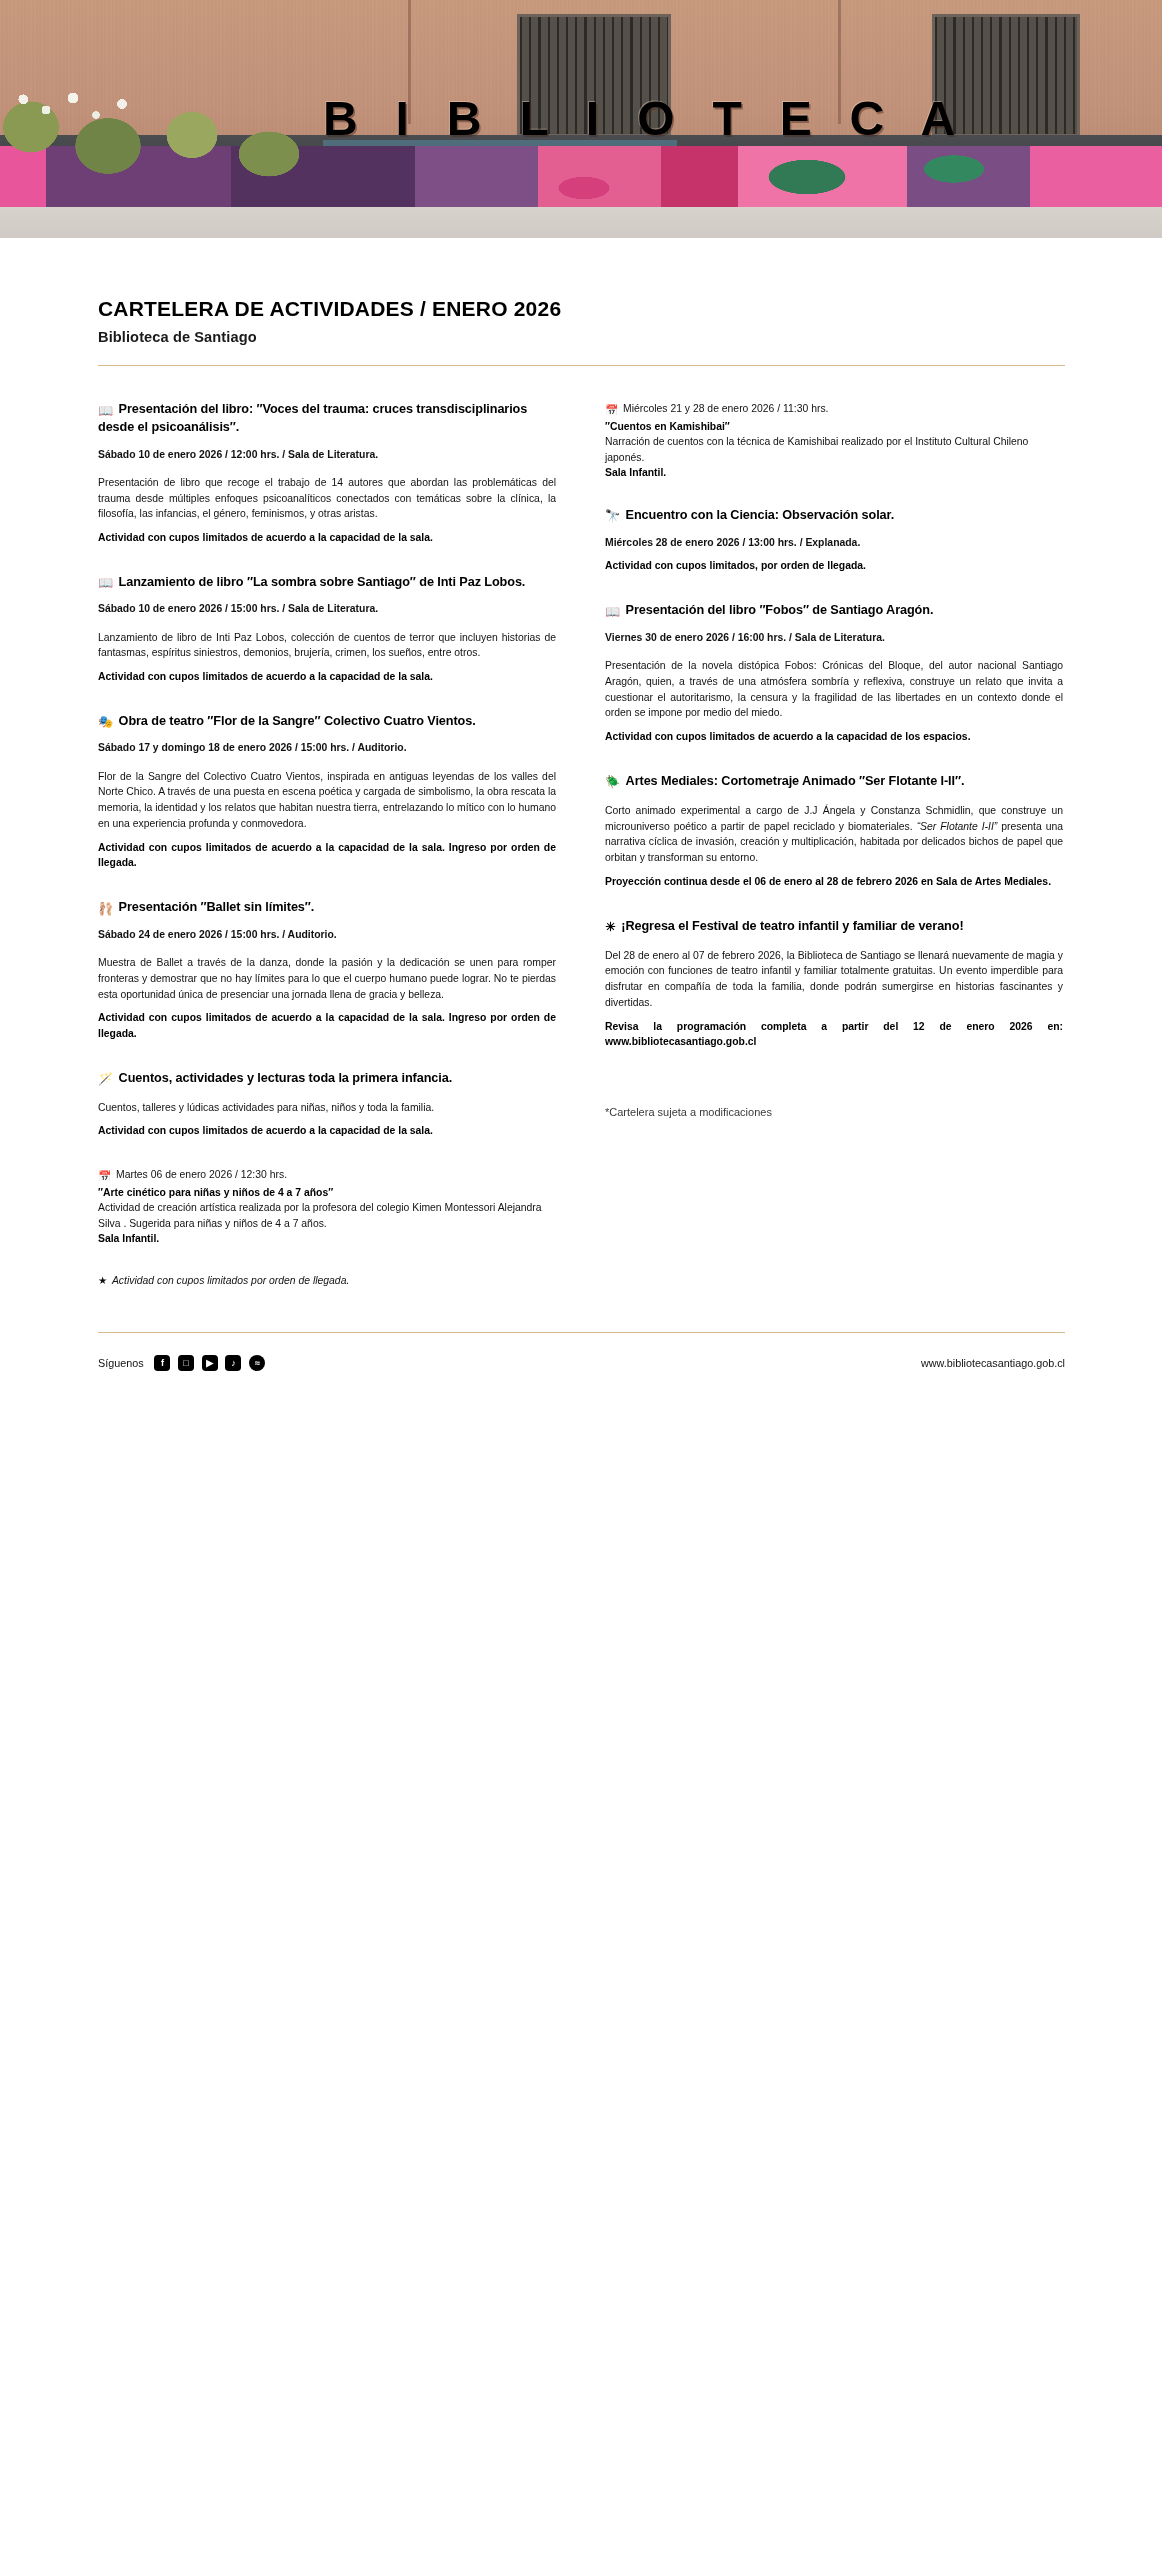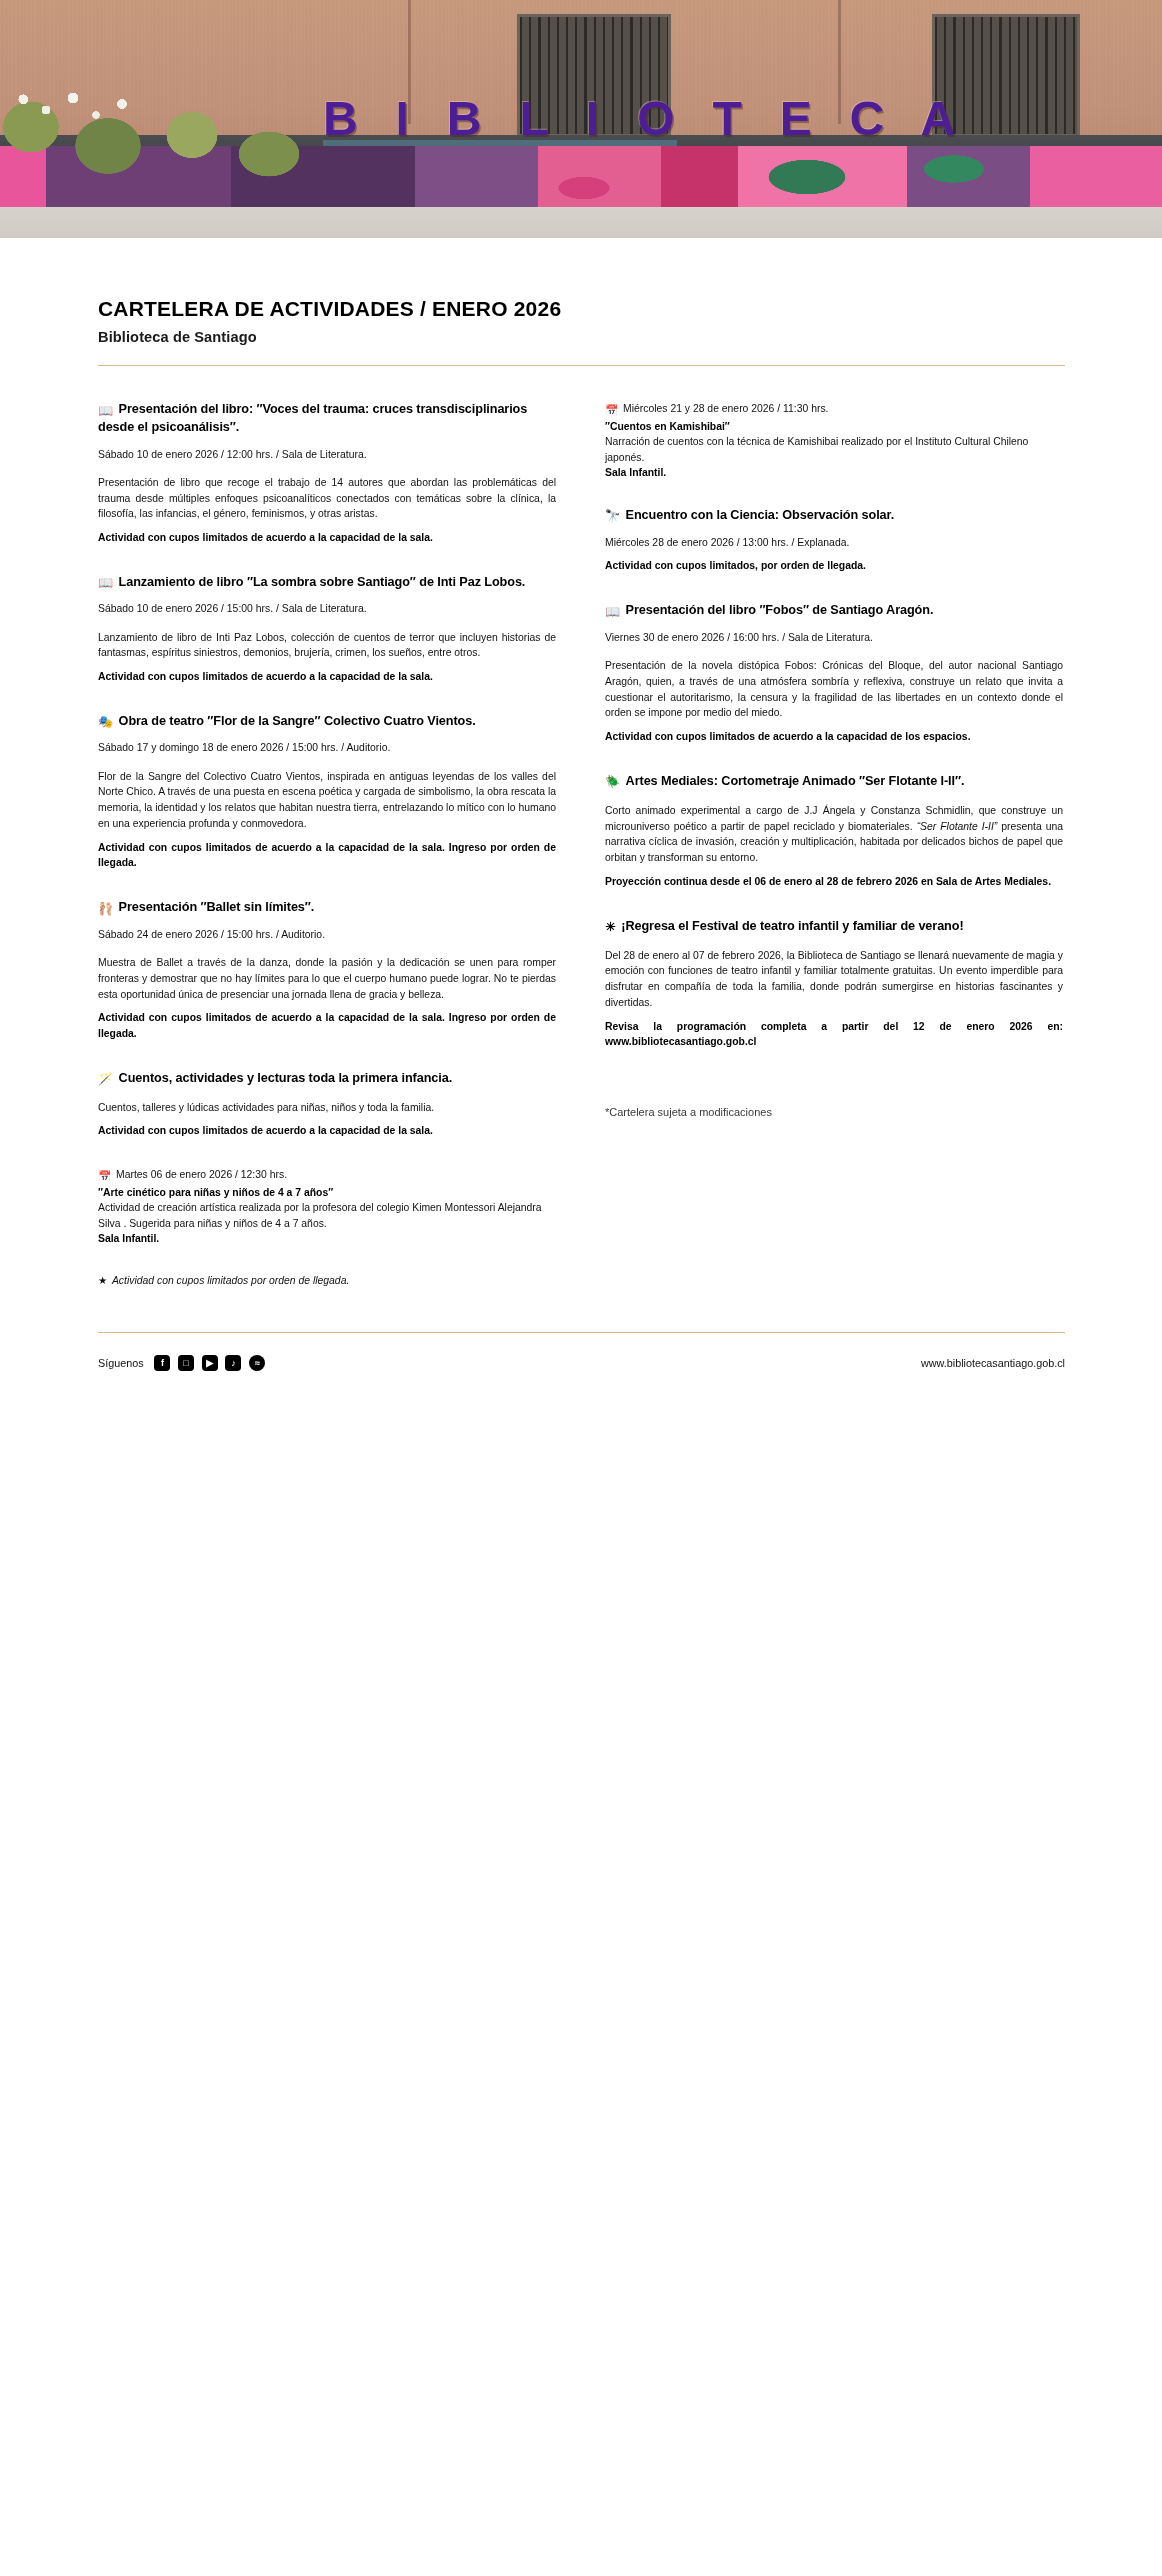--- a/index.html
+++ b/index.html
@@ -61,21 +61,21 @@
       repeating-linear-gradient(0deg, rgba(0,0,0,.35) 0 1.5px, transparent 1.5px 20px);
   }
   .hero-letters {
     position: absolute;
     left: 323px;
     top: 91px;
     font-family: "Liberation Sans", sans-serif;
     font-size: 48px;
     font-weight: 700;
     letter-spacing: 12.3px;
-    color: #4c1d95;
+    color: #000000;
     text-shadow: 1.5px 2.3px 0 rgba(70,40,26,.45), -0.8px -0.8px 0 rgba(255,230,205,.35);
     white-space: nowrap;
   }
   .hero-darkwall {
     position: absolute;
     left: 0; right: 0;
     top: 135px;
     height: 54px;
     background: linear-gradient(180deg,#4a4c50 0%, #3a3c40 100%);
   }
@@ -196,20 +196,21 @@
     margin-right: 5.4px;
     vertical-align: -1.5px;
     font-size: 12.3px;
     line-height: 1;
   }
   .ev-when {
     margin-top: 10px;
     font-size: 10.4px;
     line-height: 1.52;
     color: #111;
+    font-weight: bold;
   }
   .ev-desc {
     margin-top: 12.3px;
     font-size: 10.4px;
     line-height: 1.52;
     color: #111;
     text-align: justify;
   }
   .ev-note {
     margin-top: 7.7px;

